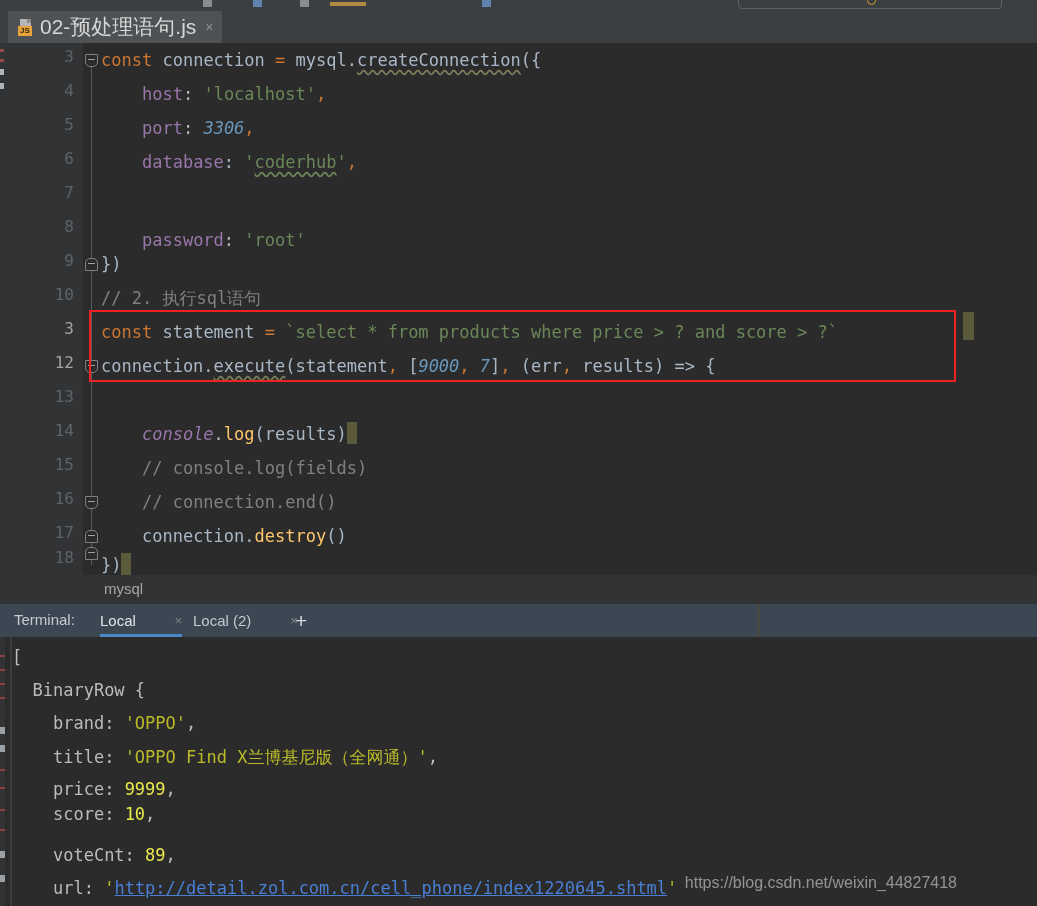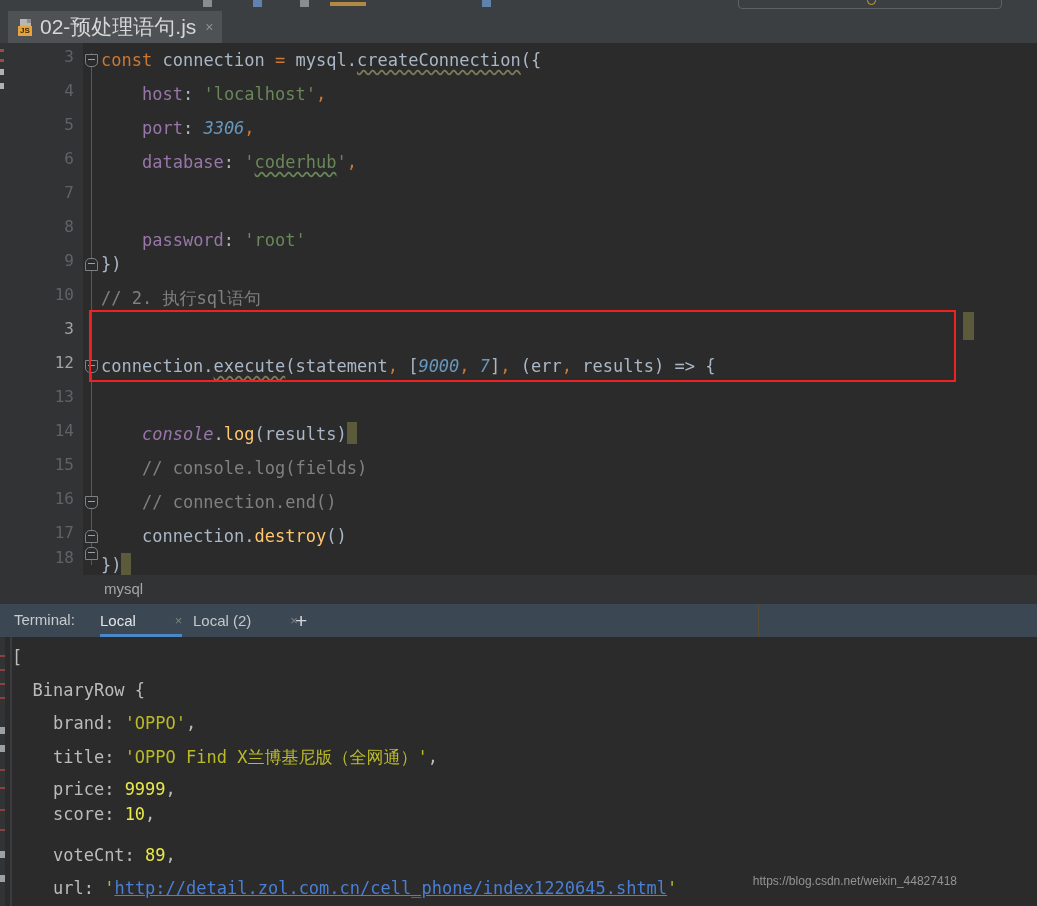--- a/index.html
+++ b/index.html
@@ -170,21 +170,21 @@
   .tline {
     position: absolute; left: 12px; white-space: pre;
     font-family: "DejaVu Sans Mono", monospace; font-size: 17px; color: #bbbbbb;
   }
   .t-str { color: #bbbb29; }
   .t-num { color: #e8e84a; text-align: right; }
   .t-url { color: #4a7fd4; text-decoration: underline; }
 
   .watermark {
     position: absolute; right: 4px; top: 874px;
-    color: #9b9ea1; font-size: 12px; font-family: "Liberation Sans", sans-serif;
+    color: #9b9ea1; font-size: 16px; font-family: "Liberation Sans", sans-serif;
     opacity: .92;
   }
 </style>
 </head>
 <body>
 
 <div id="app">
 
   <div class="toolbar">
     <div class="tb-icon" style="left:203px"></div>
@@ -248,20 +248,21 @@
     </div>
 
     <div class="code">
       <div class="cl" style="top:0px"><span class="k">const</span> <span class="d">connection</span> <span class="k">=</span> <span class="d">mysql</span><span class="d">.</span><span class="d wavyg">createConnection</span><span class="d">({</span></div>
       <div class="cl" style="top:34px">    <span class="pl">host</span><span class="d">:</span> <span class="s">'localhost'</span><span class="k">,</span></div>
       <div class="cl" style="top:68px">    <span class="pl">port</span><span class="d">:</span> <span class="n">3306</span><span class="k">,</span></div>
       <div class="cl" style="top:102px">    <span class="pl">database</span><span class="d">:</span> <span class="s">'<span class="wavy">coderhub</span>'</span><span class="k">,</span></div>
       <div class="cl" style="top:180px">    <span class="pl">password</span><span class="d">:</span> <span class="s">'root'</span></div>
       <div class="cl" style="top:204px"><span class="d">})</span></div>
       <div class="cl" style="top:238px"><span class="c">// 2. 执行sql语句</span></div>
+      <div class="cl" style="top:272px"><span class="k">const</span> <span class="d">statement</span> <span class="k">=</span> <span class="sq">`select * from products where price &gt; ? and score &gt; ?`</span></div>
       <div class="cl" style="top:306px"><span class="d">connection</span><span class="d">.</span><span class="d wavyg">execute</span><span class="d">(</span><span class="d">statement</span><span class="k">,</span> <span class="d">[</span><span class="n">9000</span><span class="k">,</span> <span class="n">7</span><span class="d">]</span><span class="k">,</span> <span class="d">(</span><span class="d">err</span><span class="k">,</span> <span class="d">results</span><span class="d">) =&gt; {</span></div>
       <div class="cl" style="top:374px">    <span class="pli">console</span><span class="d">.</span><span class="f">log</span><span class="d">(</span><span class="d">results</span><span class="d">)</span><span class="caret-blk"></span></div>
       <div class="cl" style="top:408px">    <span class="c">// console.log(fields)</span></div>
       <div class="cl" style="top:442px">    <span class="c">// connection.end()</span></div>
       <div class="cl" style="top:476px">    <span class="d">connection</span><span class="d">.</span><span class="f">destroy</span><span class="d">()</span></div>
       <div class="cl" style="top:505px"><span class="d">})</span><span class="caret-blk"></span></div>
     </div>
 
     <div class="redbox" style="left:89px; top:267px; width:867px; height:72px;"></div>
     <div class="caret-right" style="left:963px; top:269px;"></div>

